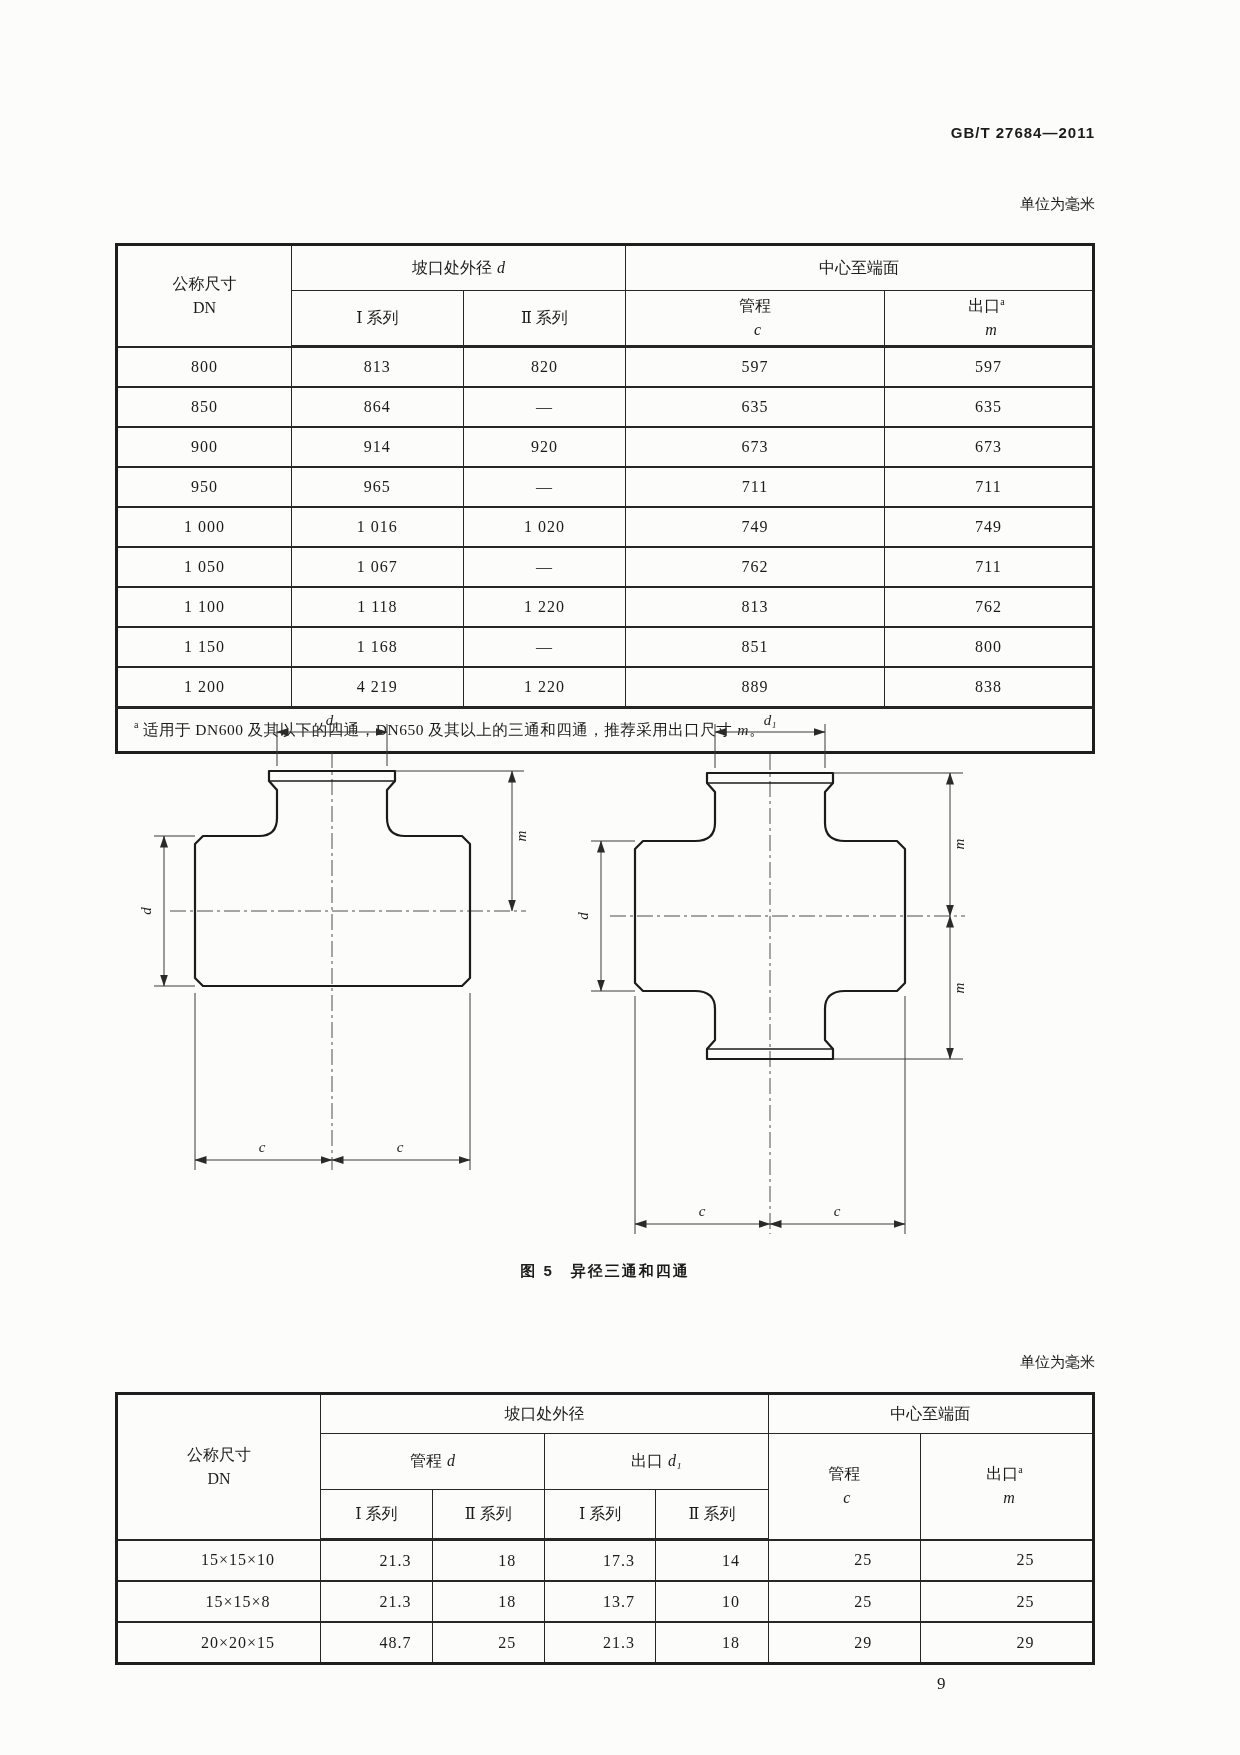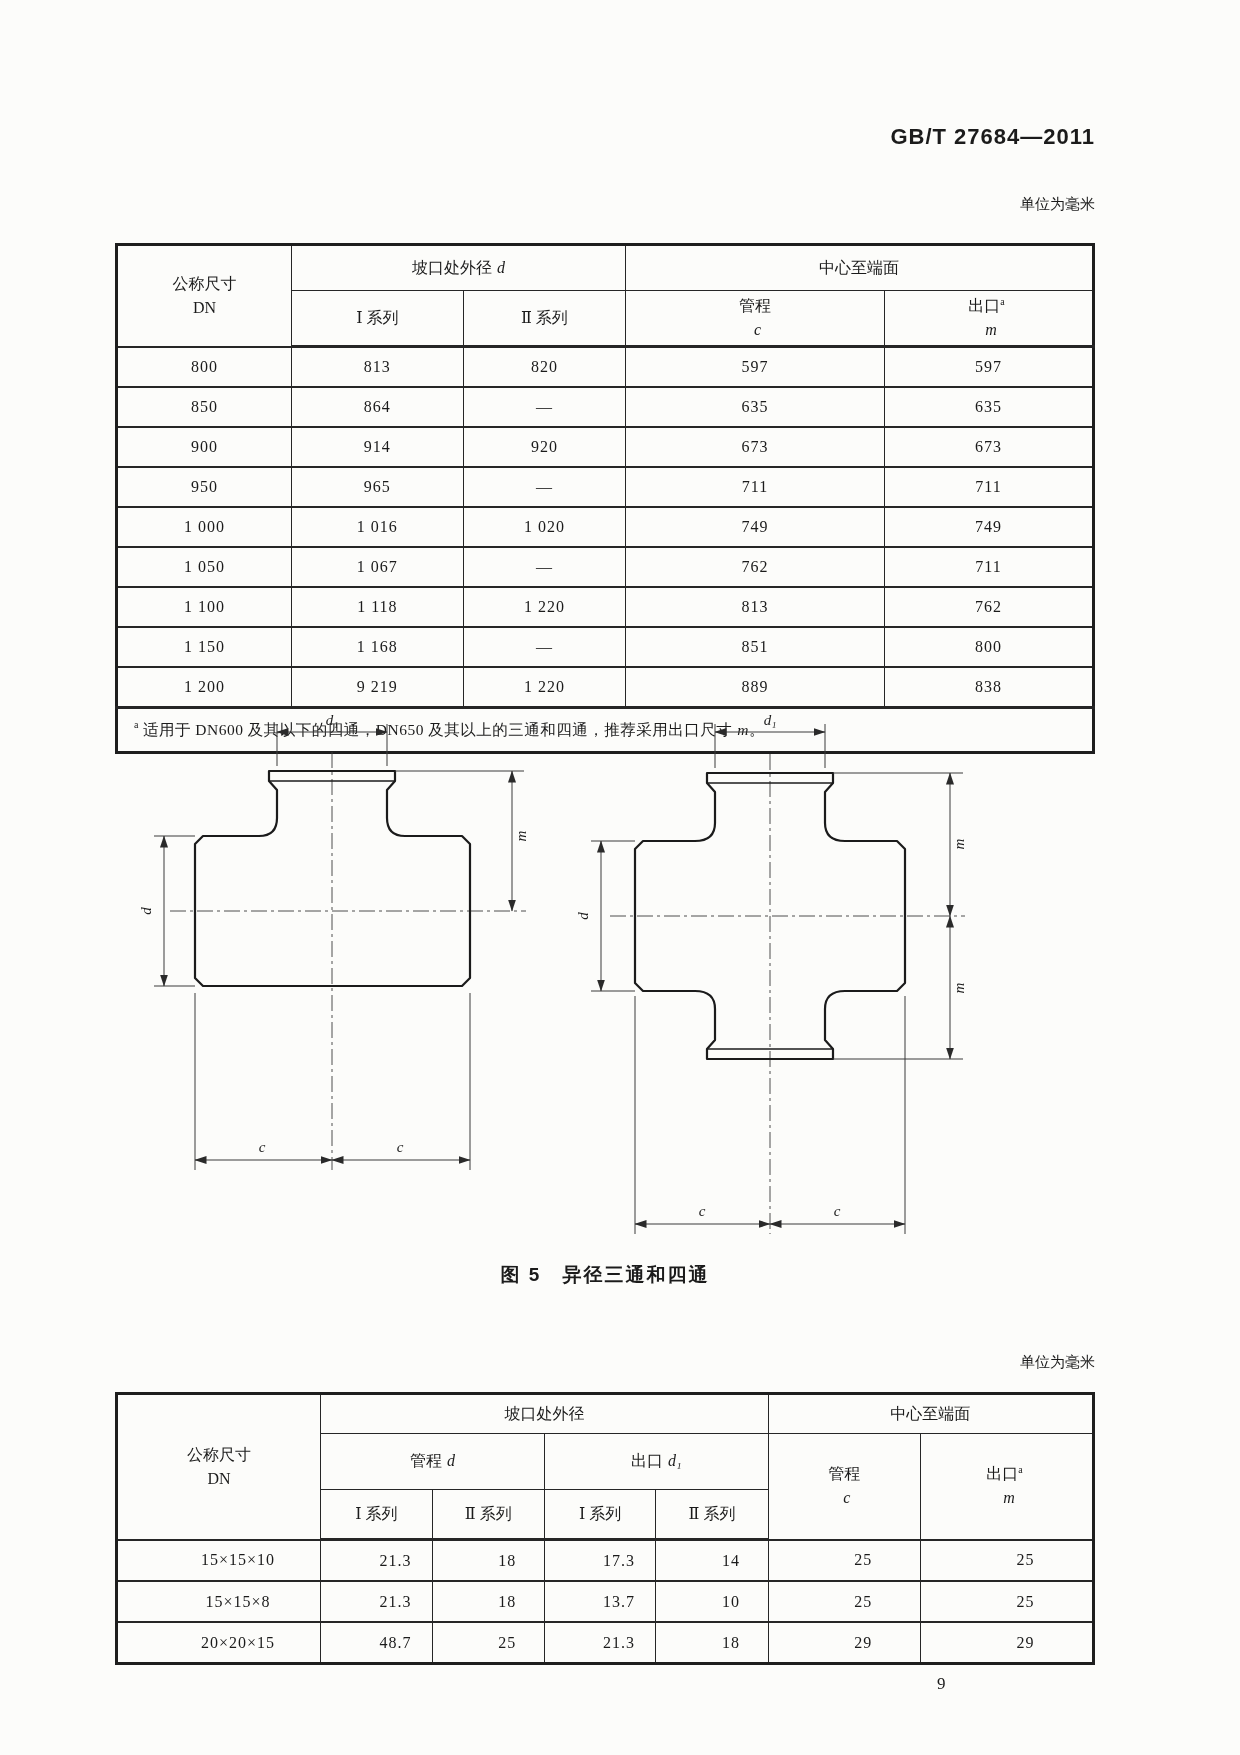--- a/index.html
+++ b/index.html
@@ -6,21 +6,21 @@
   .page{
     position:relative; width:1240px; height:1755px;
     background:#fcfcfa; margin:0 auto; overflow:hidden;
     font-family:"Liberation Serif","DejaVu Serif",serif;
     color:#1b1b1b;
   }
   .content{position:absolute; left:115px; top:0; width:980px; height:100%;}
   .gbt-header{
     position:absolute; right:0; top:124px;
     font-family:"Liberation Sans","DejaVu Sans",sans-serif;
-    font-weight:bold; font-size:22px; letter-spacing:1px;
+    font-weight:bold; font-size:15px; letter-spacing:1px;
   }
   .capline{position:absolute; left:0; width:100%; height:30px;}
   .cap-center{
     position:absolute; left:0; right:0; text-align:center;
     font-family:"Liberation Sans","DejaVu Sans",sans-serif;
     font-weight:bold; font-size:19px; letter-spacing:2px;
   }
   .unit-note{
     position:absolute; right:0; top:3px; font-size:15px;
     font-family:"Liberation Serif","DejaVu Serif",serif;
@@ -46,21 +46,21 @@
   .t6{top:1392px;}
   .t6 tr.h1{height:40px;} .t6 tr.h2{height:56px;} .t6 tr.h3{height:50px;}
   .t6 tbody td{height:37px;padding-left:40px;}
   .sym{font-style:italic; font-family:"Liberation Serif","DejaVu Serif",serif;}
   th .sym{margin-left:5px;}
   sup{font-size:10px; vertical-align:super; line-height:0; margin-right:4px;}
   .two-line div{line-height:24px;}
   .fig-caption{
     position:absolute; left:0; right:0; top:1262px; text-align:center;
     font-family:"Liberation Sans","DejaVu Sans",sans-serif;
-    font-weight:bold; font-size:19px; letter-spacing:2px;
+    font-weight:bold; font-size:15px; letter-spacing:2px;
   }
   .diagram{position:absolute;}
   .page-num{position:absolute; left:822px; top:1674px; font-size:17px;}
   svg text{
     font-family:"Liberation Serif","DejaVu Serif",serif;
     font-style:italic; font-size:15px; fill:#1d1d1d;
   }
   .outline{fill:none; stroke:#1b1b1b; stroke-width:2.2; stroke-linejoin:round;}
   .thinline{fill:none; stroke:#1b1b1b; stroke-width:1.4;}
   .dim{stroke:#3a3a3a; stroke-width:1;}
@@ -162,21 +162,21 @@
           </tr>
           <tr>
             <td>1 150</td>
             <td>1 168</td>
             <td>—</td>
             <td>851</td>
             <td>800</td>
           </tr>
           <tr>
             <td>1 200</td>
-            <td>9 219</td>
+            <td>4 219</td>
             <td>1 220</td>
             <td>889</td>
             <td>838</td>
           </tr>
         </tbody>
       <tfoot>
         <tr>
           <td colspan="5">
             <sup>a</sup><span>适用于 DN600 及其以下的四通，DN650 及其以上的三通和四通，推荐采用出口尺寸</span><span class="sym" style="margin-left:5px">m</span><span>。</span>
           </td>

